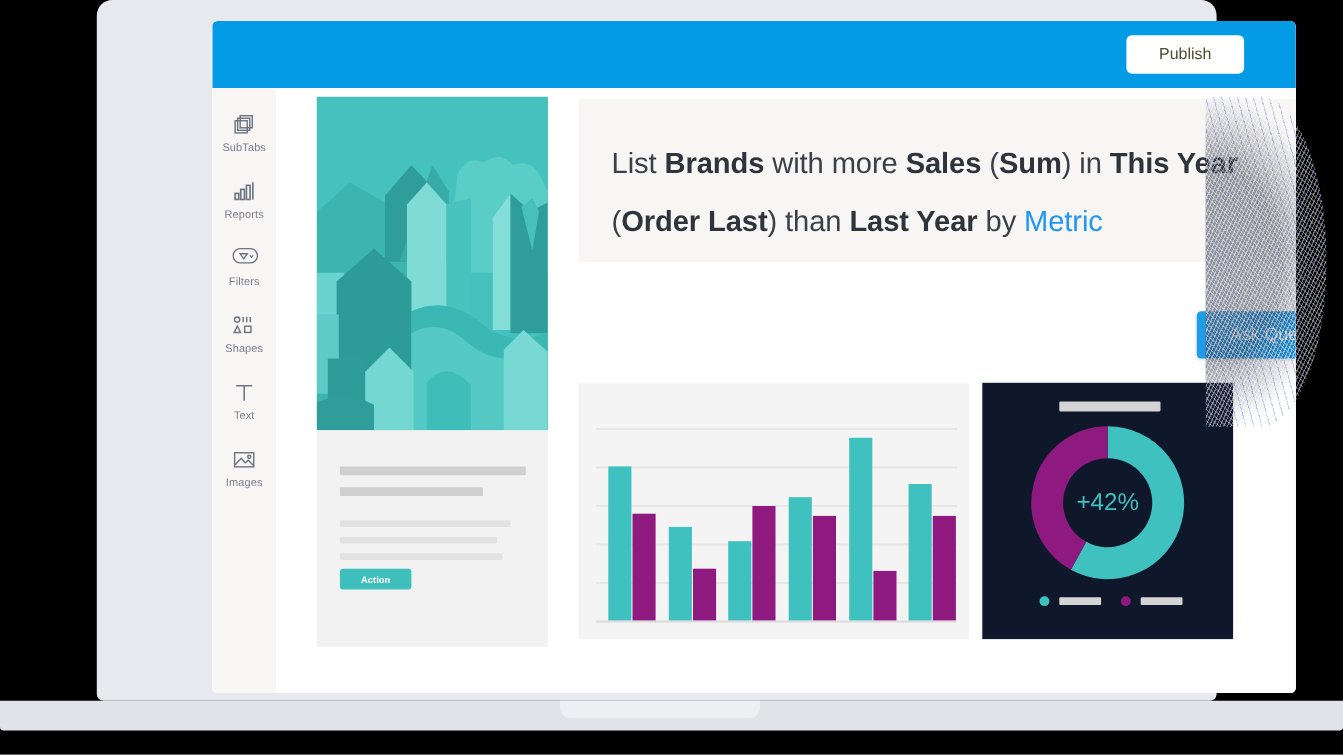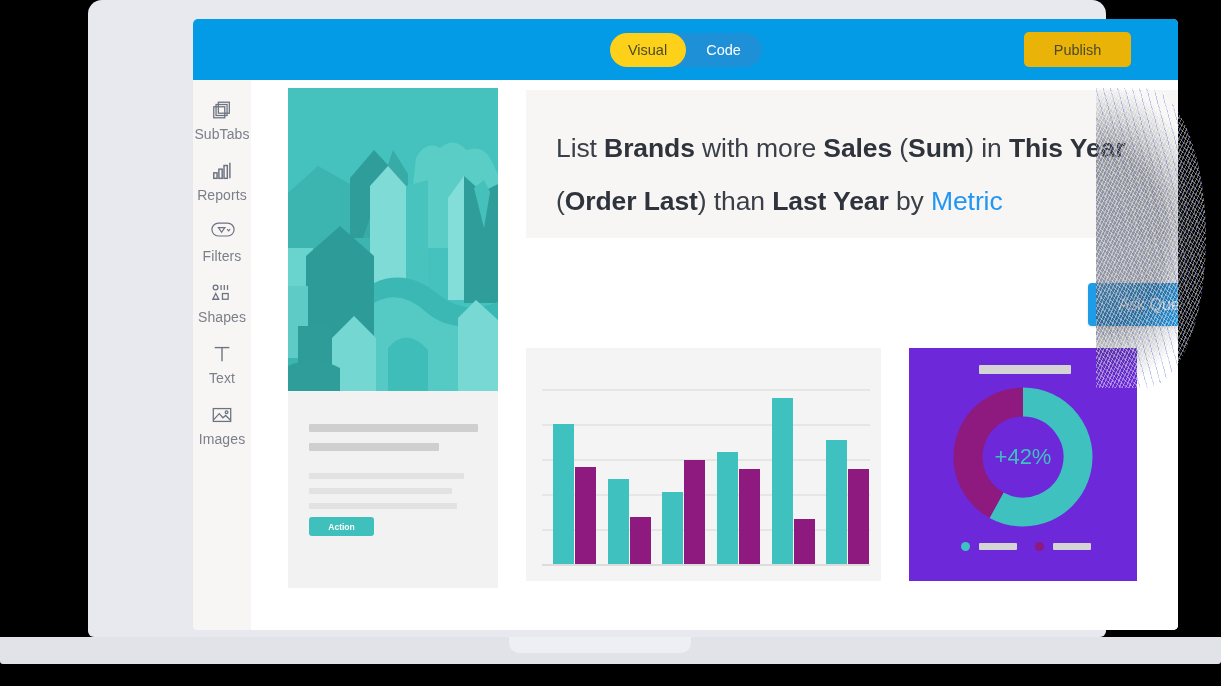--- a/index.html
+++ b/index.html
@@ -51,37 +51,37 @@
     border-radius:17px;height:34px;
   }
   .seg{
     height:34px;min-width:76px;padding:0 16px;border-radius:17px;
     display:flex;align-items:center;justify-content:center;
     font-size:14.5px;color:#ffffff;cursor:pointer;box-sizing:border-box;
   }
   .seg.active{background:#fdd119;color:#4a4a26;font-weight:400;}
   #publish-button{
     position:absolute;right:47px;top:13px;width:107px;height:35px;
-    background:#eab308;border-radius:5px;border:none;
+    background:#ffffff;border-radius:5px;border:none;
     font-size:14.5px;color:#4b4b2c;cursor:pointer;
     font-family:"Liberation Sans",sans-serif;
   }
 
   
   #workspace{flex:1;display:flex;min-height:0;background:#ffffff;}
   #sidebar{
     width:58px;flex:0 0 58px;background:#f7f6f4;
     padding-top:10px;box-sizing:border-box;
   }
   .side-item{
     height:61px;display:flex;flex-direction:column;
     align-items:center;justify-content:center;gap:5px;cursor:pointer;
   }
   .side-icon{width:22px;height:22px;color:#6d7380;display:block;}
-  .side-label{font-size:14px;color:#7a7f8a;letter-spacing:.1px;}
+  .side-label{font-size:10px;color:#7a7f8a;letter-spacing:.1px;}
 
   #canvas{flex:1;position:relative;background:#ffffff;overflow:hidden;}
 
   
   #content-card{
     position:absolute;left:37px;top:8px;width:210px;height:500px;
     background:#f2f2f2;
   }
   #hero-illustration{
     position:absolute;left:0;top:0;width:210px;height:303px;
@@ -124,22 +124,22 @@
   #bar-plot{position:absolute;left:0;top:0;width:355px;height:233px;}
   .gridline{position:absolute;left:16px;width:328px;height:2px;background:#e6e6e6;}
   .axisline{position:absolute;left:16px;width:328px;height:2px;background:#dcdcdc;}
   .bar{position:absolute;bottom:0;width:21px;}
   .bar.teal{background:#3fc1c0;}
   .bar.purple{background:#8e1a80;}
   #bars-area{position:absolute;left:16px;bottom:17px;width:328px;height:180px;}
 
   
   #donut-card{
-    position:absolute;left:658px;top:268px;width:228px;height:233px;
-    background:#6d28d9;
+    position:absolute;left:642px;top:268px;width:228px;height:233px;
+    background:#0f172a;
   }
   #donut-title-ph{
     position:absolute;left:70px;top:17px;width:92px;height:9px;
     background:#d4d4d4;border-radius:1px;
   }
   #donut-wrap{position:absolute;left:44px;top:39px;width:140px;height:140px;}
   #donut-center-label{
     position:absolute;inset:0;display:flex;align-items:center;justify-content:center;
     font-size:22px;color:#3fc1c0;
   }
@@ -150,24 +150,20 @@
   .legend-dot{width:9px;height:9px;border-radius:50%;flex:0 0 9px;}
   .legend-ph{height:7px;width:38px;background:#d4d4d4;border-radius:1px;}
 </style>
 </head>
 <body>
 
 <div id="laptop-frame">
   <div id="screen">
 
     <div id="topbar">
-      <div id="segmented">
-        <div class="seg active">Visual</div>
-        <div class="seg">Code</div>
-      </div>
       <button id="publish-button">Publish</button>
     </div>
 
     <div id="workspace">
 
       <div id="sidebar">
 
         <div class="side-item">
           <span class="side-icon">
             <svg viewBox="0 0 24 24" width="22" height="22" fill="none" stroke="#6d7380" stroke-width="1.4">

